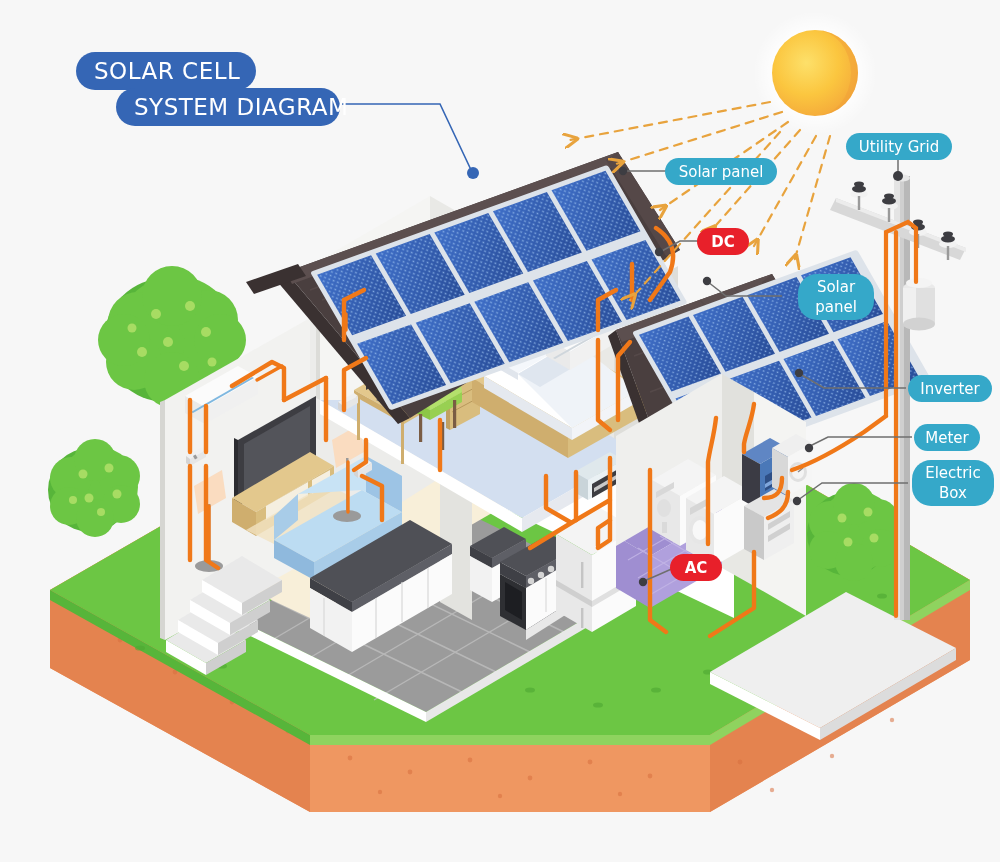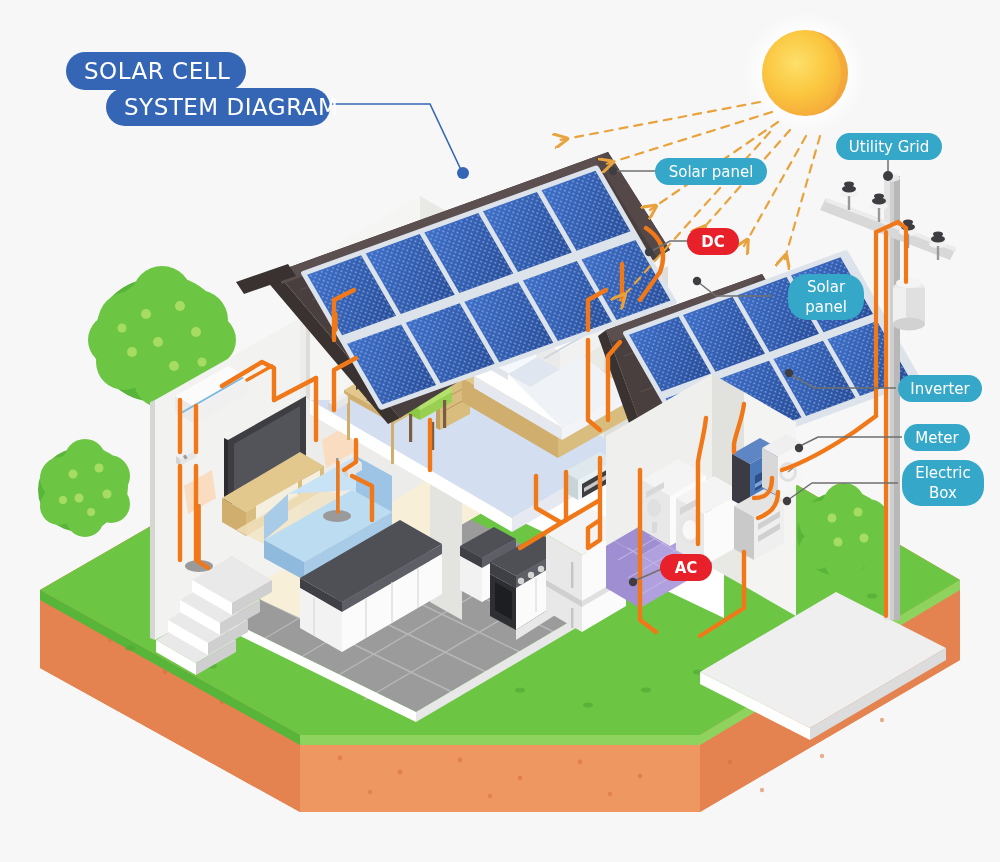--- a/index.html
+++ b/index.html
@@ -4,21 +4,21 @@
 <title>Solar Cell System Diagram</title>
 <style>
   html,body{margin:0;padding:0;}
   body{
     width:1000px;height:862px;
     background:#f7f7f7;
     font-family:"DejaVu Sans", sans-serif;
     overflow:hidden;
     position:relative;
   }
-  #stage{position:absolute;inset:0;width:875px;height:862px;}
+  #stage{position:absolute;inset:0;width:875px;height:862px;padding-left:10px;}
   svg{display:block;}
   .pill-text{
     font-family:"DejaVu Sans", sans-serif;
     fill:#ffffff;
     font-size:15px;
     text-anchor:middle;
     dominant-baseline:middle;
   }
   .title-text{
     font-family:"DejaVu Sans", sans-serif;

